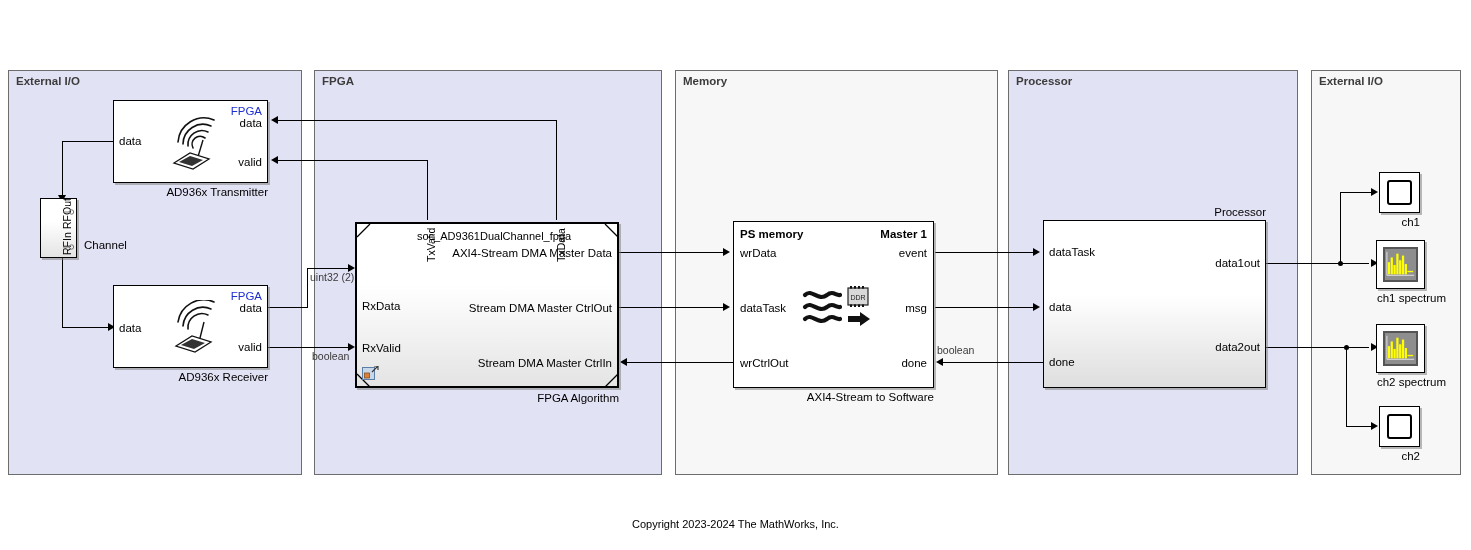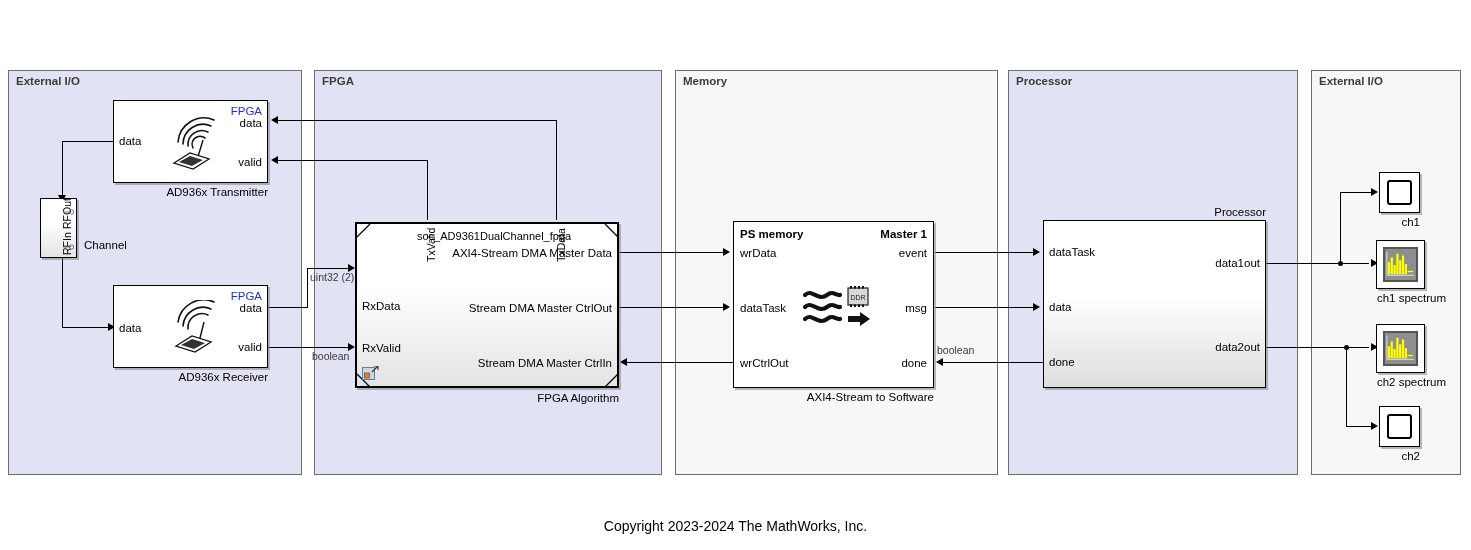--- a/index.html
+++ b/index.html
@@ -27,21 +27,21 @@
     text-align: center;
     font-size: 21px;
     color: #000;
     letter-spacing: 0.1px;
   }
   .copyright {
     position: absolute;
     left: 0; right: 0;
     top: 518px;
     text-align: center;
-    font-size: 14px;
+    font-size: 11px;
     color: #000;
   }
 
   
   .region {
     position: absolute;
     box-sizing: border-box;
     border: 1px solid #6d6d6d;
   }
   .region.lav  { background: #e2e2f5; }

